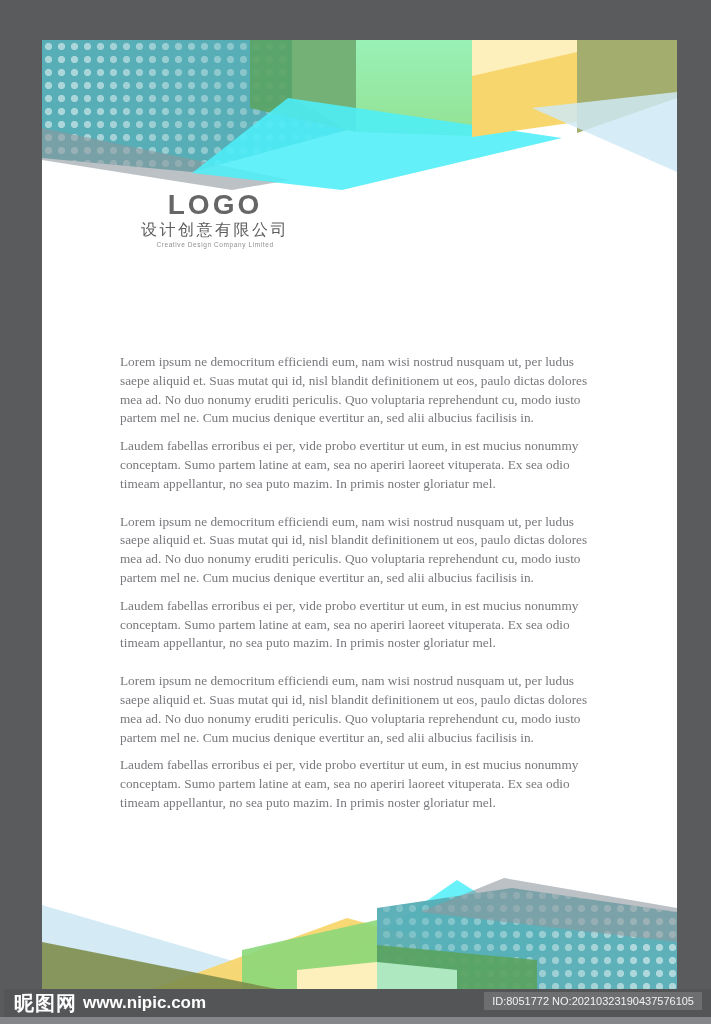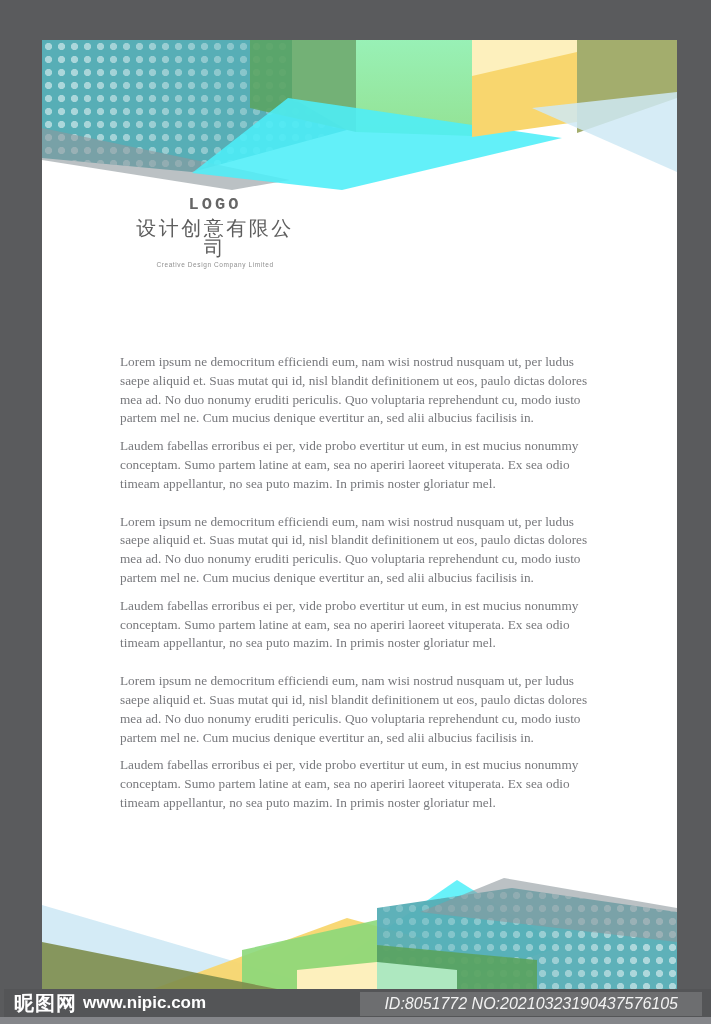--- a/index.html
+++ b/index.html
@@ -40,33 +40,33 @@
   .b-teal{background:var(--teal,#57aeb6);opacity:.96;clip-path:polygon(335px 58px,470px 38px,635px 62px,635px 140px,335px 140px);}
   .b-teal-dots{clip-path:polygon(335px 58px,470px 38px,635px 62px,635px 140px,335px 140px);}
   .b-gray{background:var(--gray_overlay,#8d989d);opacity:.6;clip-path:polygon(378px 62px,462px 28px,635px 58px,635px 92px);}
   .b-lgreen{background:var(--green_light,#8bd87a);opacity:.9;clip-path:polygon(200px 100px,335px 70px,335px 140px,200px 140px);}
   .b-dgreen{background:var(--green_dark,#5aa35e);opacity:.9;clip-path:polygon(335px 95px,495px 110px,495px 140px,335px 140px);}
   .b-olive{background:var(--olive_dark,#7d8d4d);opacity:.9;clip-path:polygon(0 92px,240px 140px,0 140px);}
   .b-ypale{background:var(--yellow_pale,#fdf0bd);clip-path:polygon(255px 120px,335px 112px,335px 140px,255px 140px);}
   .b-mintpale{background:var(--mint_pale,#aee8c0);clip-path:polygon(335px 112px,415px 120px,415px 140px,335px 140px);}
   
   .logo{position:absolute;left:88px;top:150px;width:170px;text-align:center;color:var(--logo_text,#666);}
-  .logo-title{font-size:17px;font-weight:bold;letter-spacing:3px;line-height:30px;font-family:Liberation Mono, monospace;}
-  .logo-cn{font-size:20px;letter-spacing:2.5px;line-height:20px;color:#5d5d5d;font-family:Liberation Mono, monospace;}
+  .logo-title{font-size:28px;font-weight:bold;letter-spacing:3px;line-height:30px;font-family:Liberation Sans, sans-serif;}
+  .logo-cn{font-size:16px;letter-spacing:2.5px;line-height:20px;color:#5d5d5d;font-family:Liberation Sans, sans-serif;}
   .logo-en{font-size:6.5px;letter-spacing:.6px;line-height:9px;color:#8f8f8f;font-family:"Liberation Sans",sans-serif;}
   
   .heading{position:absolute;left:76px;top:242px;font-size:35px;letter-spacing:.5px;color:var(--heading_text,#686a73);font-weight:normal;margin:0;}
   .content{position:absolute;left:78px;top:313px;width:494px;color:var(--body_text,#77787c);font-size:13.3px;line-height:18.8px;}
   .content p{margin:0 16px 9px 0;}
   .pblock{margin-bottom:19px;}
   
   .wm-bar{position:absolute;left:4px;top:989px;width:711px;height:28px;background:var(--bar_bg,#545557);display:flex;align-items:center;font-family:"Liberation Sans",sans-serif;}
   .wm-site-cn{color:#fff;font-size:20px;font-weight:900;margin-left:10px;letter-spacing:1px;}
   .wm-site-url{color:#fff;font-size:17px;font-weight:bold;margin-left:6px;}
-  .wm-id{position:absolute;right:13px;top:3px;background:var(--bar_box_bg,#6d6e70);color:#f2f2f2;font-size:16px;padding:3px 24px;font-style:italic;}
+  .wm-id{position:absolute;right:13px;top:3px;background:var(--bar_box_bg,#6d6e70);color:#f2f2f2;font-size:11px;padding:3px 8px;}
   .bottom-strip{position:absolute;left:0;top:1017px;width:711px;height:7px;background:var(--bottom_strip,#85868a);}
 </style>
 </head>
 <body>
 
 <div class="page">
 
   <div class="deco deco-top">
     <div class="shape t-teal"></div>
     <div class="shape t-teal-dots dots-lg fade-right"></div>

